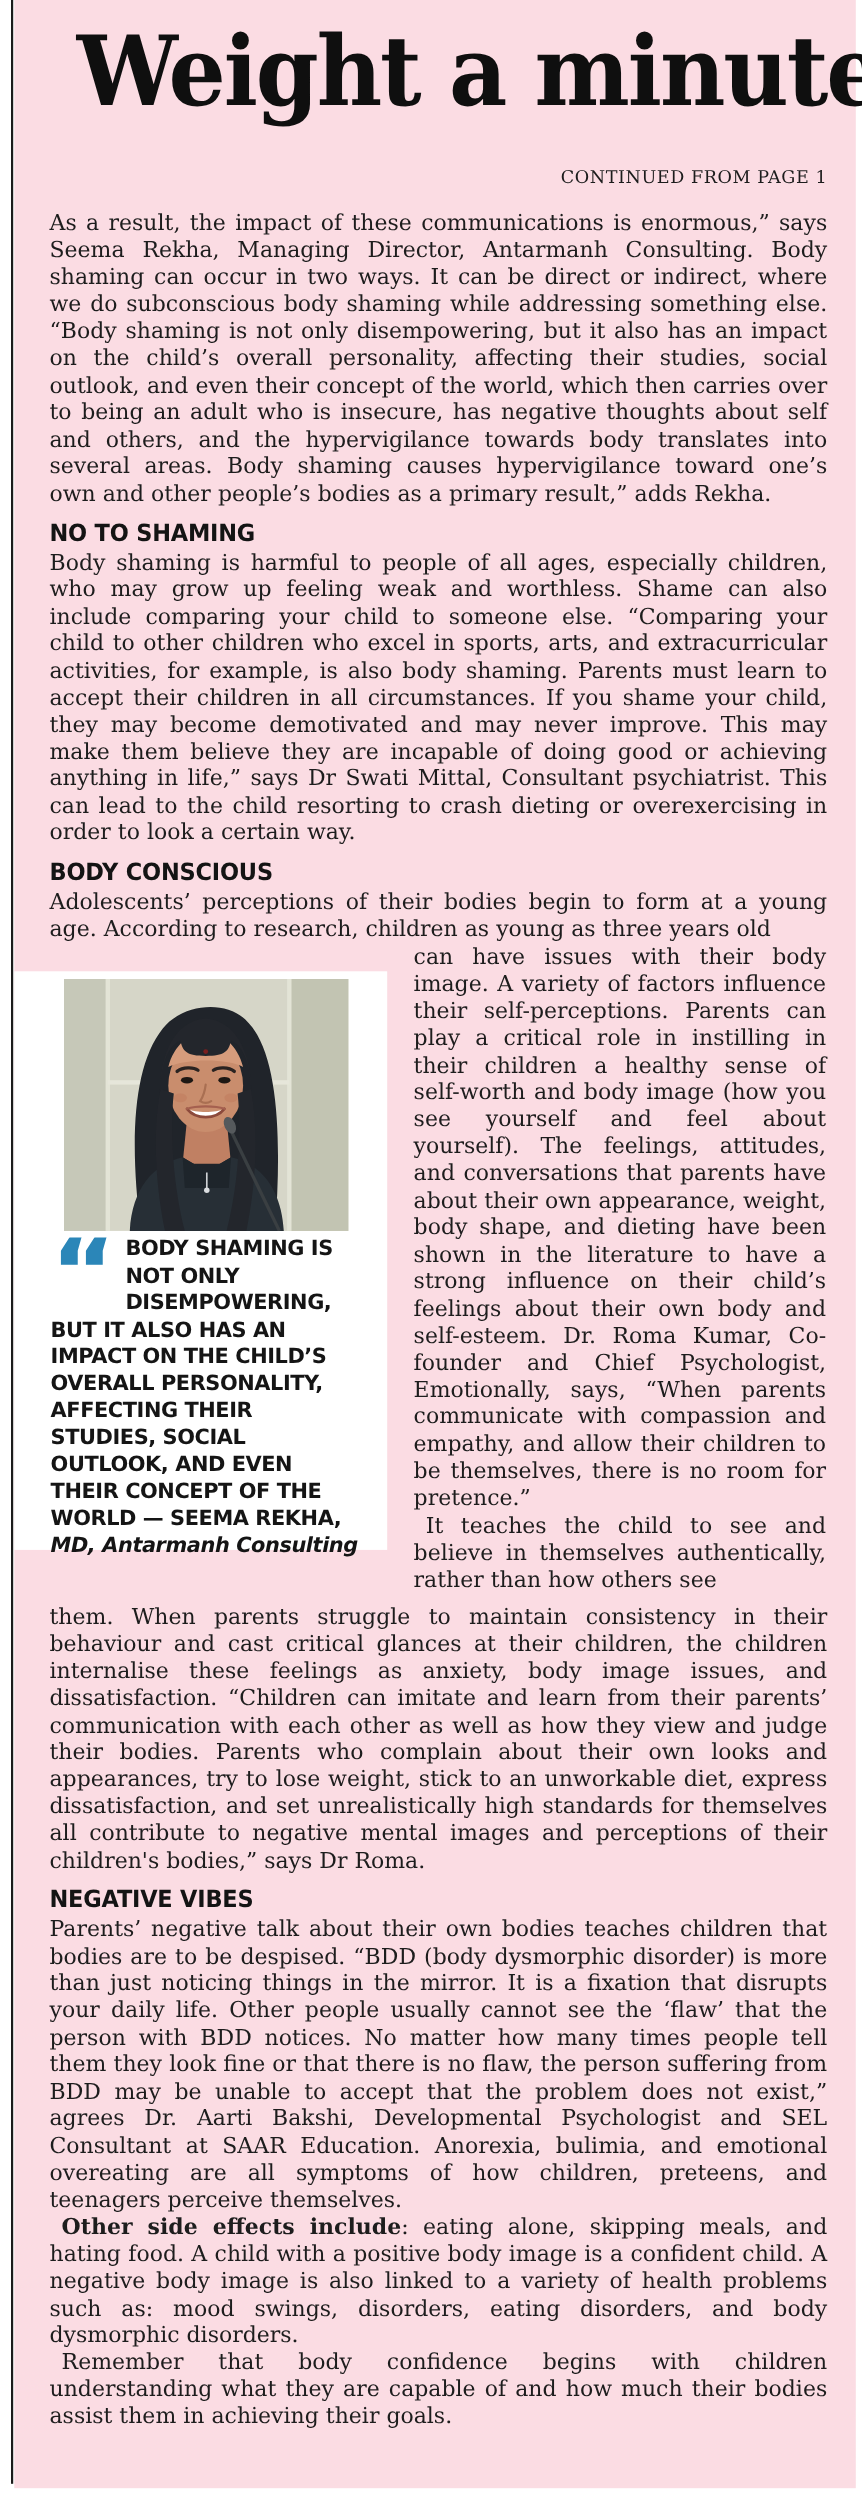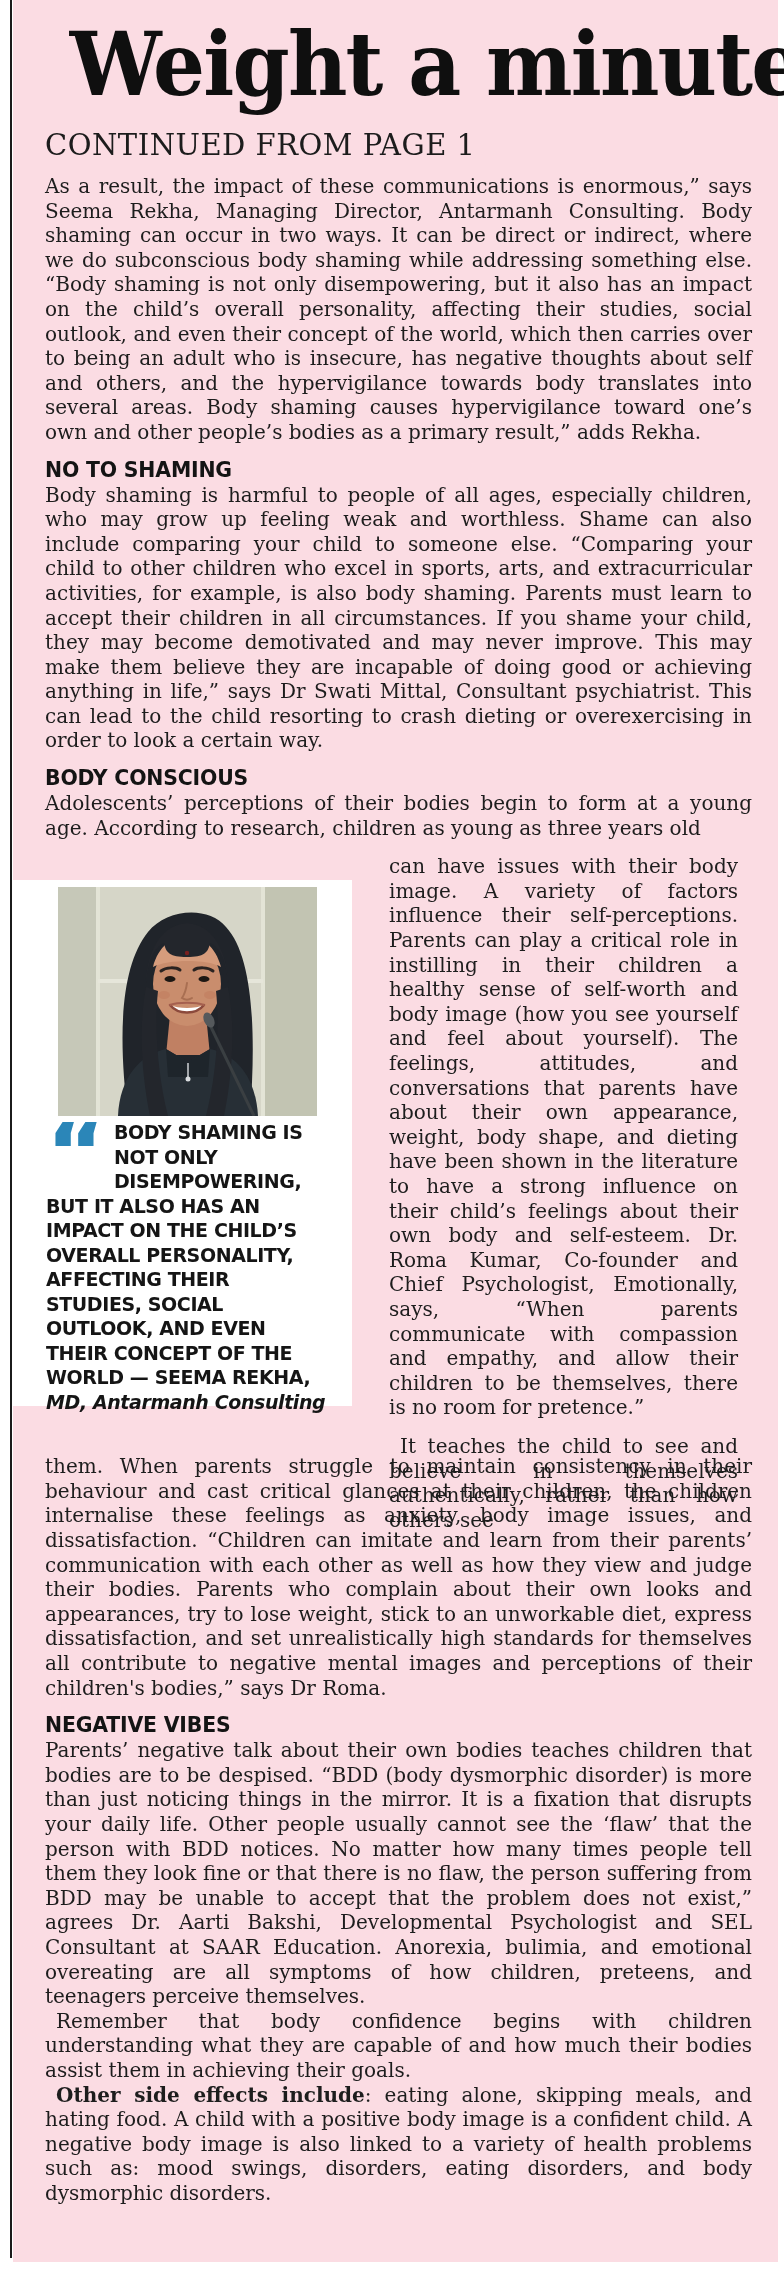--- a/index.html
+++ b/index.html
@@ -4,38 +4,38 @@
 <style>
   html,body{margin:0;padding:0;background:#ffffff;}
   .page{position:relative;width:784px;height:2270px;background:#ffffff;overflow:hidden;
         font-family:"DejaVu Serif",serif;}
   .left-rule{position:absolute;left:10px;top:0;width:2px;height:2258px;background:#1b1b1b;}
   .article{position:absolute;left:13px;top:0;width:765px;height:2262px;background:#fbdce3;
            box-sizing:border-box;padding:0 26px 0 32px;}
   .headline{margin:4px 0 0;text-align:center;font-family:"DejaVu Serif",serif;font-weight:bold;
             font-size:88px;line-height:120px;letter-spacing:-2px;color:#0f0f0f;
             transform:scaleX(0.93);white-space:nowrap;}
-  .kicker{margin-top:8px;font-size:29px;line-height:26px;letter-spacing:0.5px;color:#1c1c1c;}
+  .kicker{margin-top:24px;font-size:16px;line-height:26px;letter-spacing:0.5px;color:#1c1c1c;text-align:right;}
   .body{font-family:"DejaVu Serif",serif;font-size:20px;line-height:24.6px;color:#1d1d1d;
         text-align:justify;margin:0;}
   .intro{margin-top:16px;}
   .sec{font-family:"DejaVu Sans","Liberation Sans",sans-serif;font-weight:bold;font-size:21.5px;
        line-height:24px;margin:13px 0 1px;letter-spacing:-0.2px;color:#141414;
        transform:scaleX(0.95);transform-origin:left center;white-space:nowrap;}
   .mid{position:relative;height:600px;}
   .white-panel{position:absolute;left:-32px;top:26px;width:339px;height:526px;background:#ffffff;}
   .photo{position:absolute;left:45px;top:7px;width:259px;height:229px;overflow:hidden;}
   .quote{position:absolute;left:33px;top:240px;width:280px;
          font-family:"DejaVu Sans","Liberation Sans",sans-serif;font-weight:bold;
          font-size:19px;line-height:24.5px;letter-spacing:-0.4px;color:#151515;text-align:left;}
   .qmark{float:left;font-family:"DejaVu Sans",sans-serif;font-weight:bold;font-size:92px;
          line-height:64px;height:48px;width:64px;overflow:hidden;color:#2b86b8;margin:2px 4px 2px 0;}
   .qattr{font-style:italic;margin-top:33px;}
   .rightcol{margin-left:330px;}
-  .rightcol .body{margin:14px;}
+  .rightcol .body{margin:1px;}
   .indent{text-indent:11px;}
   .boldlead{font-weight:bold;}
 </style>
 </head>
 <body>
 
 <div class="page">
   <div class="left-rule"></div>
 
   <div class="article">
@@ -109,17 +109,17 @@
       <div class="rightcol">
         <p class="body">can have issues with their body image. A variety of factors influence their self-perceptions. Parents can play a critical role in instilling in their children a healthy sense of self-worth and body image (how you see yourself and feel about yourself). The feelings, attitudes, and conversations that parents have about their own appearance, weight, body shape, and dieting have been shown in the literature to have a strong influence on their child’s feelings about their own body and self-esteem. Dr. Roma Kumar, Co-founder and Chief Psychologist, Emotionally, says, “When parents communicate with compassion and empathy, and allow their children to be themselves, there is no room for pretence.”</p>
         <p class="body indent">It teaches the child to see and believe in themselves authentically, rather than how others see</p>
       </div>
     </div>
 
     <p class="body">them. When parents struggle to maintain consistency in their behaviour and cast critical glances at their children, the children internalise these feelings as anxiety, body image issues, and dissatisfaction. “Children can imitate and learn from their parents’ communication with each other as well as how they view and judge their bodies. Parents who complain about their own looks and appearances, try to lose weight, stick to an unworkable diet, express dissatisfaction, and set unrealistically high standards for themselves all contribute to negative mental images and perceptions of their children's bodies,” says Dr Roma.</p>
 
     <h2 class="sec">NEGATIVE VIBES</h2>
     <p class="body">Parents’ negative talk about their own bodies teaches children that bodies are to be despised. “BDD (body dysmorphic disorder) is more than just noticing things in the mirror. It is a fixation that disrupts your daily life. Other people usually cannot see the ‘flaw’ that the person with BDD notices. No matter how many times people tell them they look fine or that there is no flaw, the person suffering from BDD may be unable to accept that the problem does not exist,” agrees Dr. Aarti Bakshi, Developmental Psychologist and SEL Consultant at SAAR Education. Anorexia, bulimia, and emotional overeating are all symptoms of how children, preteens, and teenagers perceive themselves.</p>
+    <p class="body indent"><b class="boldlead">Other side effects include</b><span>: eating alone, skipping meals, and hating food. A child with a positive body image is a confident child. A negative body image is also linked to a variety of health problems such as: mood swings, disorders, eating disorders, and body dysmorphic disorders.</span></p>
     <p class="body indent">Remember that body confidence begins with children understanding what they are capable of and how much their bodies assist them in achieving their goals.</p>
-    <p class="body indent"><b class="boldlead">Other side effects include</b><span>: eating alone, skipping meals, and hating food. A child with a positive body image is a confident child. A negative body image is also linked to a variety of health problems such as: mood swings, disorders, eating disorders, and body dysmorphic disorders.</span></p>
 
   </div>
 </div>
 
 </body></html>

